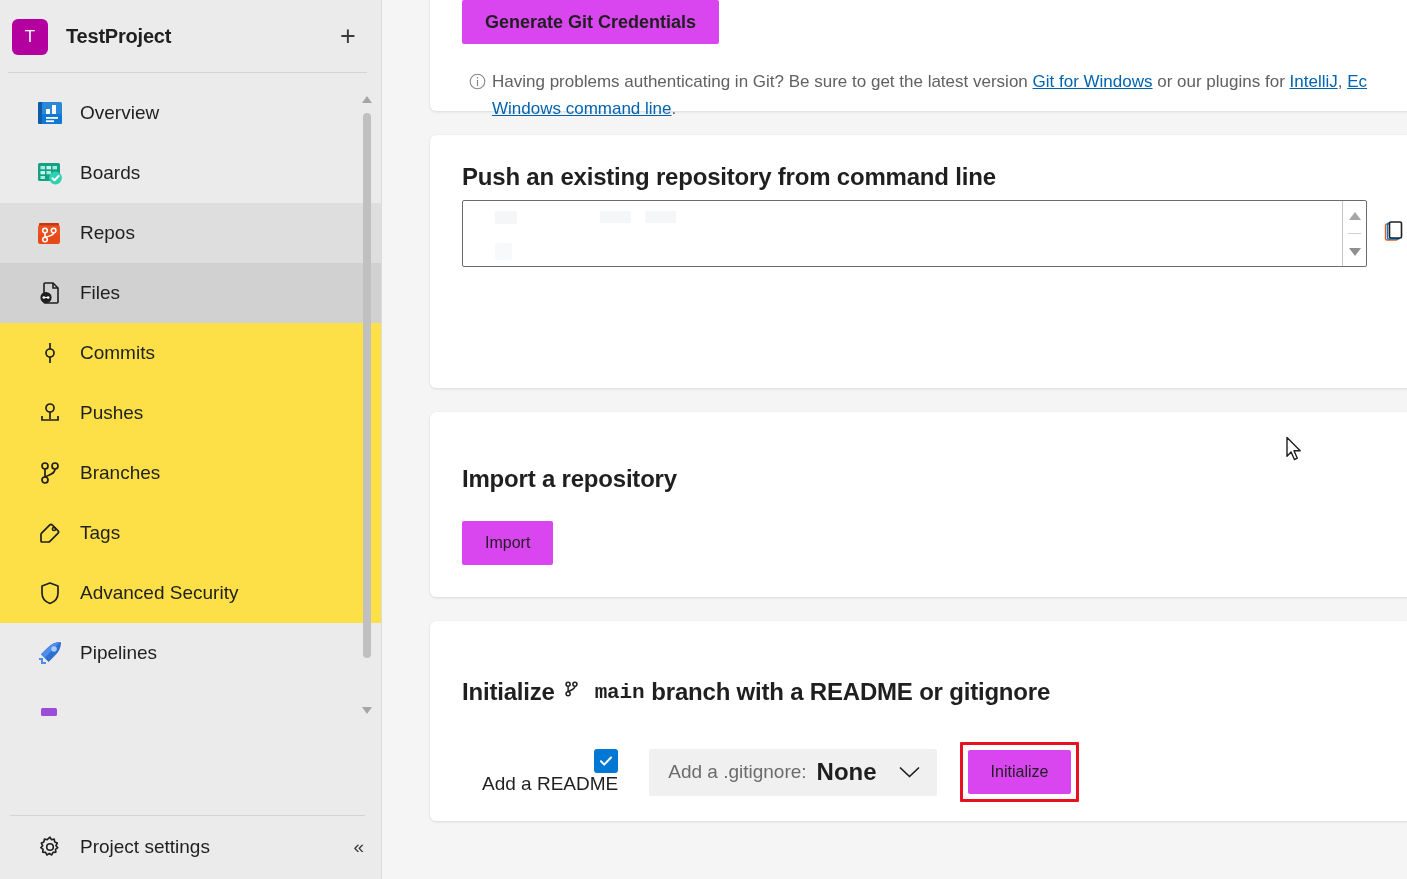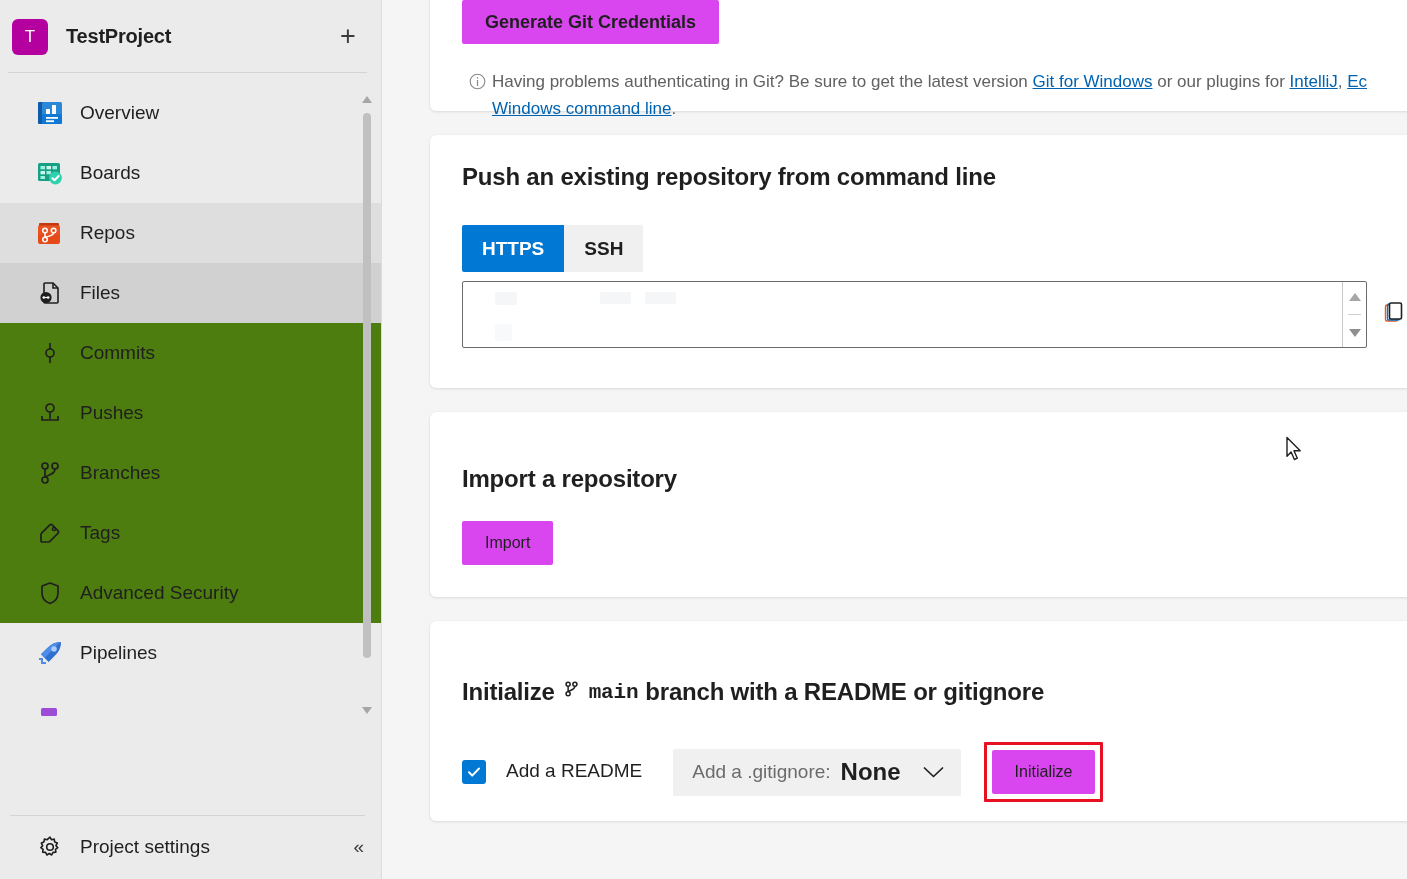--- a/index.html
+++ b/index.html
@@ -74,21 +74,21 @@
   .nav-item.group-active { background: #dedede; }
   .nav-item.selected { background: #d1d1d1; }
   .nav-ico {
     width: 44px; flex: 0 0 44px;
     display: flex; align-items: center; justify-content: center;
   }
   .nav-label { margin-left: 8px; white-space: nowrap; }
 
   
   .group-shade {
-    background: #4d7c0f;
+    background: #fde047;
   }
   .sidebar-footer {
     flex: 0 0 64px;
     display: flex; align-items: center;
     padding-left: 28px; padding-right: 18px;
     position: relative;
   }
   .sidebar-footer::before{
     content:""; position:absolute; left:10px; right:16px; top:0; height:1px; background:#d4d4d4;
   }
@@ -226,27 +226,27 @@
 
   
   .card-import { padding-top: 28px; height: 185px; }
   .card-import .card-title { margin-top: 25px; }
   .card-import .btn { margin-top: 28px; }
 
   
   .card-init { padding-top: 28px; height: 200px; }
   .card-init .card-title { margin-top: 29px; display: flex; align-items: baseline; }
   .branch-chip {
-    display: inline-flex; align-items: center; gap: 8px;
+    display: inline-flex; align-items: center; gap: 14px;
     font-family: "Liberation Mono", monospace;
     font-size: 21px; font-weight: 700;
     margin: 0 7px;
   }
   .init-row { display: flex; align-items: center; margin-top: 36px; }
-  .check-wrap { display: flex; align-items: flex-start; cursor: pointer; }
+  .check-wrap { display: flex; align-items: flex-end; cursor: pointer; flex-direction: column; }
   .checkbox {
     width: 24px; height: 24px; border-radius: 3px;
     background: #0078d4;
     display: flex; align-items: center; justify-content: center;
     flex: 0 0 24px;
   }
   .check-label { margin-left: 20px; font-size: 19px; color: #1f1f1f; white-space: nowrap; }
   .gitignore-dd {
     margin-left: 31px;
     height: 47px;
@@ -466,24 +466,20 @@
             </svg>
           </span>
           <div class="info-text">
             <span>Having problems authenticating in Git? Be sure to get the latest version </span><a>Git for Windows</a><span> or our plugins for </span><a>IntelliJ</a><span>, </span><a>Ec</a><br><a>Windows command line</a><span>.</span>
           </div>
         </div>
       </section>
 
       <section class="card card-push">
         <h2 class="card-title">Push an existing repository from command line</h2>
-        <div class="pivot">
-          <div class="pivot-tab active">HTTPS</div>
-          <div class="pivot-tab">SSH</div>
-        </div>
         <div class="clone-row">
           <div class="clone-box">
             <div class="skel skel-a"></div>
             <div class="skel skel-b"></div>
             <div class="skel skel-c"></div>
             <div class="skel skel-d"></div>
             <div class="box-spin">
               <span>
                 <svg width="14" height="9" viewBox="0 0 14 9">
                     <path d="M7 0l6 8H1z" fill="#a6a6a6"></path>

